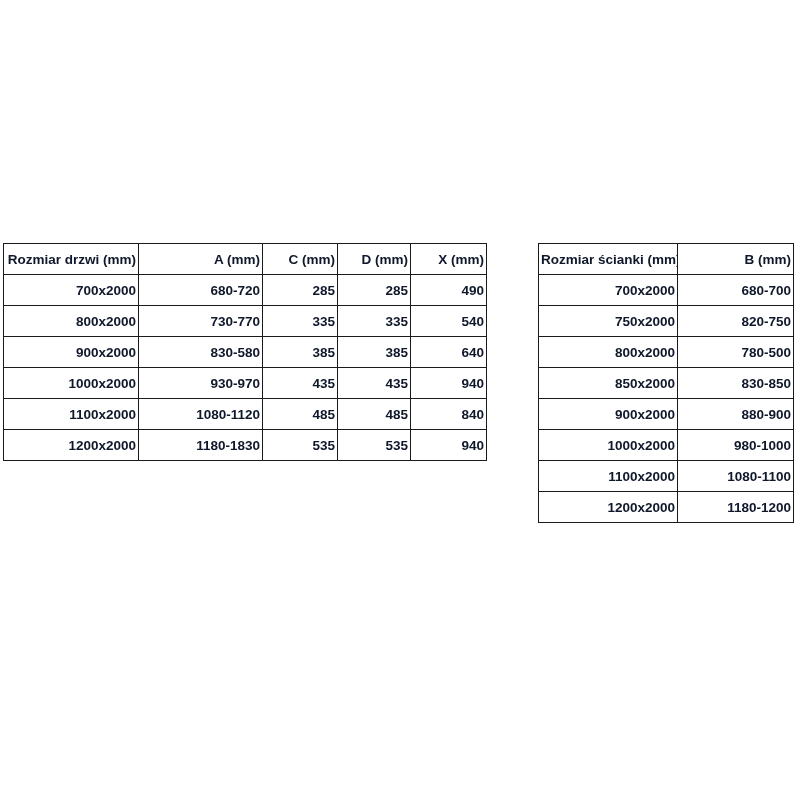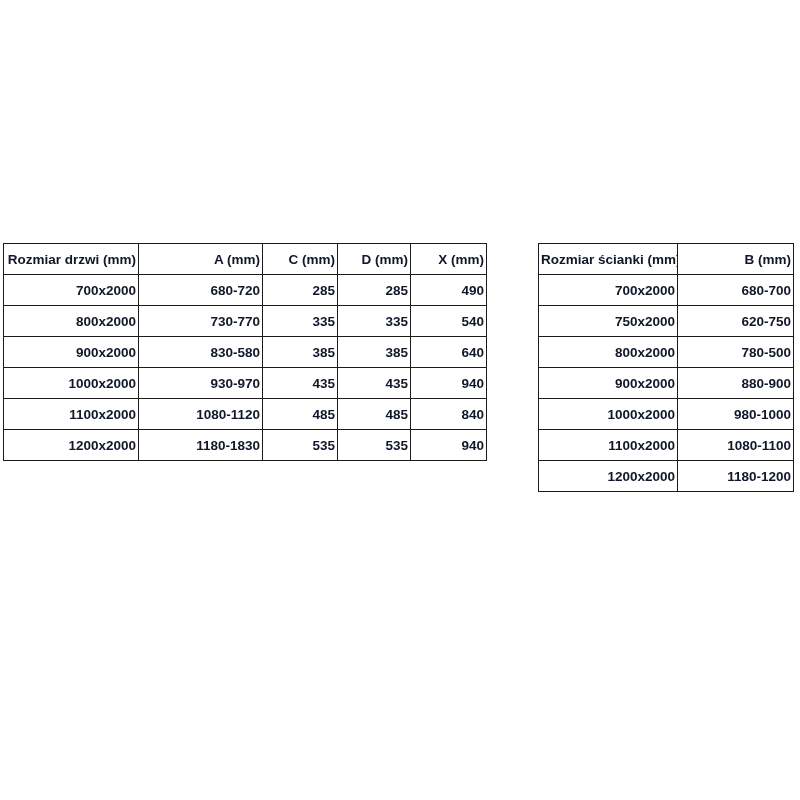--- a/index.html
+++ b/index.html
@@ -129,25 +129,29 @@
         <th>B (mm)</th>
       </tr>
     </thead>
     <tbody>
       <tr>
         <td>700x2000</td>
         <td>680-700</td>
       </tr>
       <tr>
         <td>750x2000</td>
-        <td>620-750</td>
+        <td>820-750</td>
       </tr>
       <tr>
         <td>800x2000</td>
         <td>780-500</td>
+      </tr>
+      <tr>
+        <td>850x2000</td>
+        <td>830-850</td>
       </tr>
       <tr>
         <td>900x2000</td>
         <td>880-900</td>
       </tr>
       <tr>
         <td>1000x2000</td>
         <td>980-1000</td>
       </tr>
       <tr>

